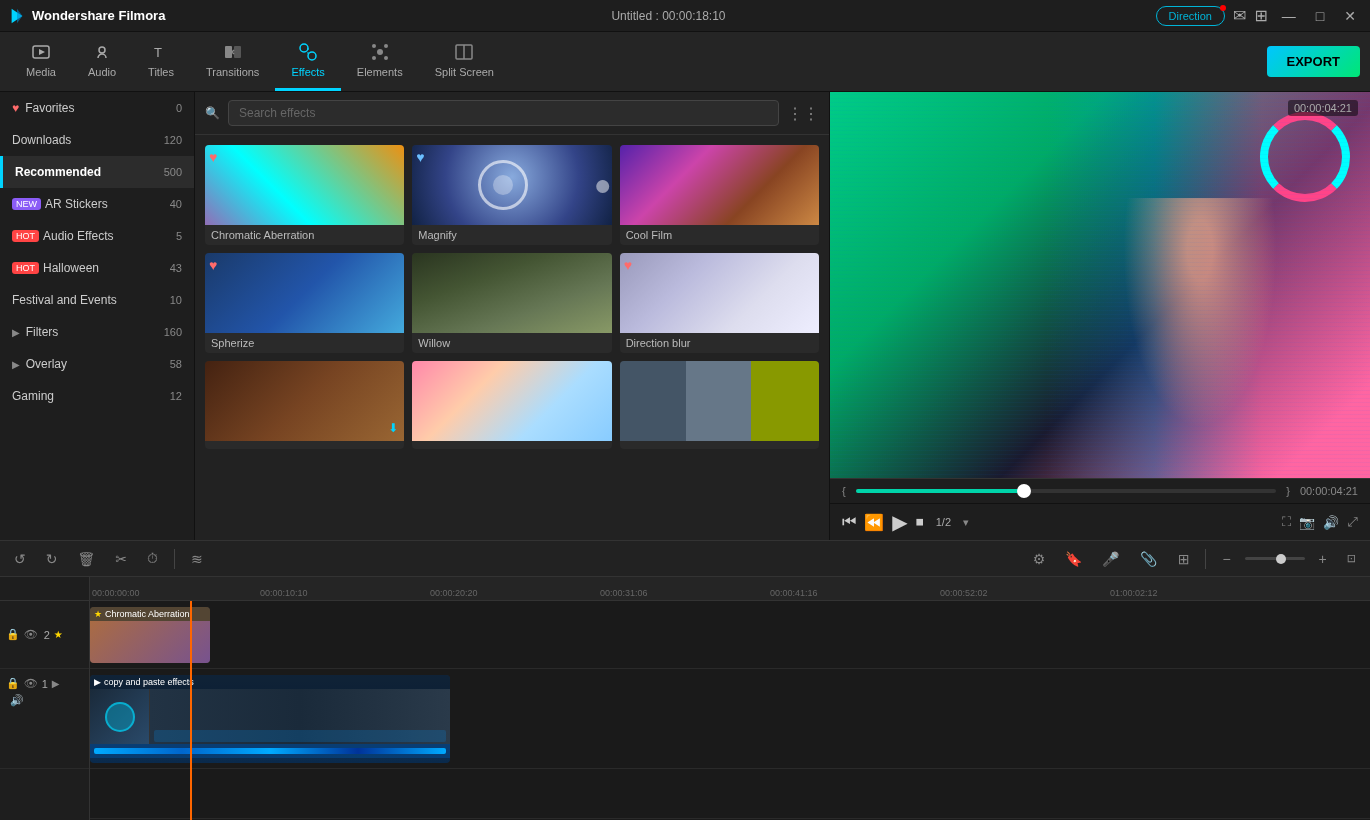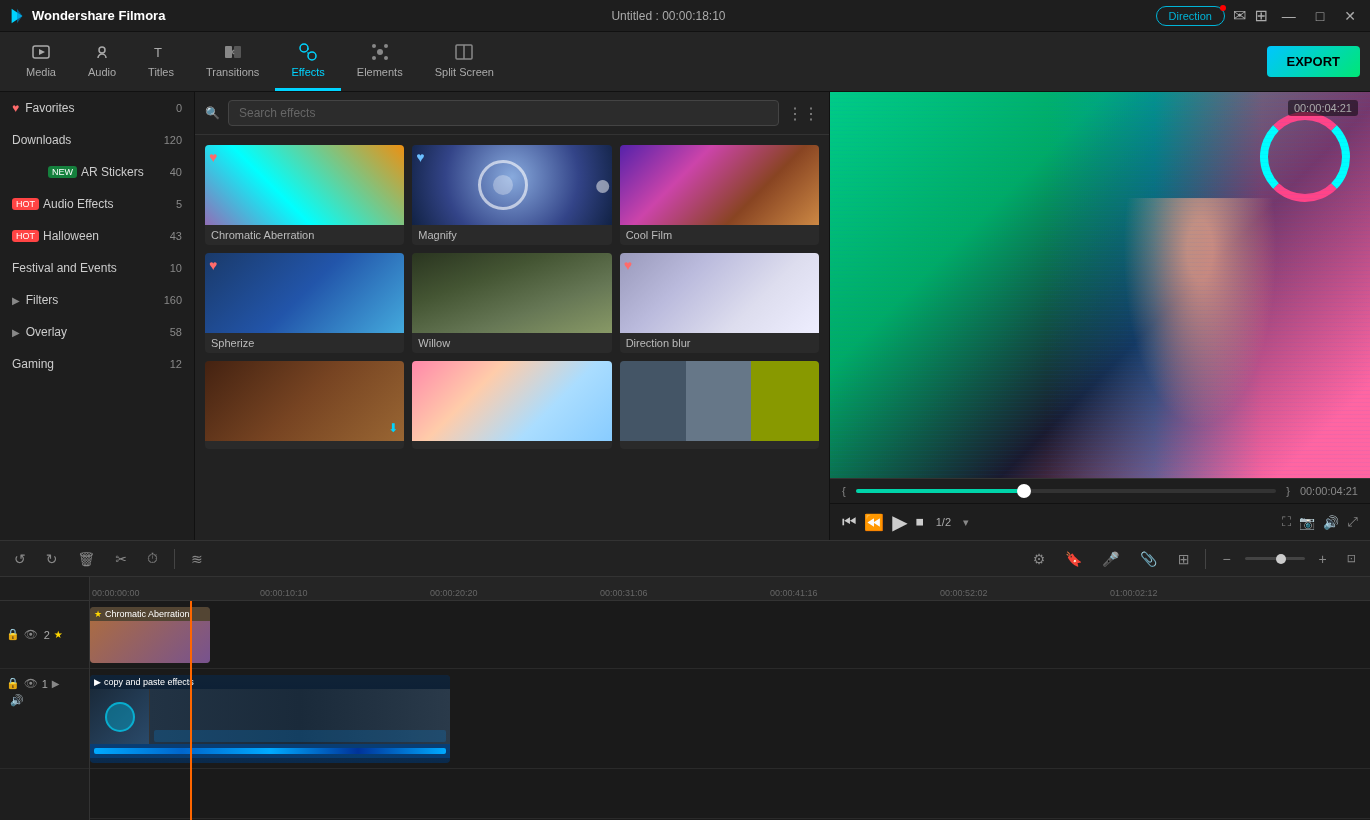--- a/index.html
+++ b/index.html
@@ -86,21 +86,21 @@
       padding: 9px 12px;
       cursor: pointer;
       border-radius: 0;
       position: relative;
     }
     .sidebar-item.active { background: #2c2c2c; border-left: 3px solid #00d4ff; }
     .sidebar-item .item-label { flex: 1; font-size: 12px; color: #ccc; }
     .sidebar-item.active .item-label { color: #fff; font-weight: 600; }
     .sidebar-item .item-count { font-size: 11px; color: #888; margin-left: 4px; }
     .sidebar-item .fav-heart { color: #ff6b6b; margin-right: 6px; }
-    .badge-new { background: #15803d; color: #fff; font-size: 9px; padding: 1px 4px; border-radius: 3px; margin-right: 4px; margin-left: 36px; }
+    .badge-new { background: #8b5cf6; color: #fff; font-size: 9px; padding: 1px 4px; border-radius: 3px; margin-right: 4px; }
     .badge-hot { background: #ff4444; color: #fff; font-size: 9px; padding: 1px 4px; border-radius: 3px; margin-right: 4px; }
     .sidebar-section-arrow { color: #888; font-size: 10px; margin-right: 6px; }
 
     
     #effects-panel {
       flex: 1;
       background: #222;
       display: flex;
       flex-direction: column;
       border-right: 1px solid #111;
@@ -460,20 +460,24 @@
 
   <div id="sidebar">
     <div class="sidebar-item">
       <span class="fav-heart">♥</span>
       <span class="item-label">Favorites</span>
       <span class="item-count">0</span>
     </div>
     <div class="sidebar-item">
       <span class="item-label">Downloads</span>
       <span class="item-count">120</span>
+    </div>
+    <div class="sidebar-item active">
+      <span class="item-label">Recommended</span>
+      <span class="item-count">500</span>
     </div>
     <div class="sidebar-item">
       <span class="badge-new">NEW</span>
       <span class="item-label">AR Stickers</span>
       <span class="item-count">40</span>
     </div>
     <div class="sidebar-item">
       <span class="badge-hot">HOT</span>
       <span class="item-label">Audio Effects</span>
       <span class="item-count">5</span>

